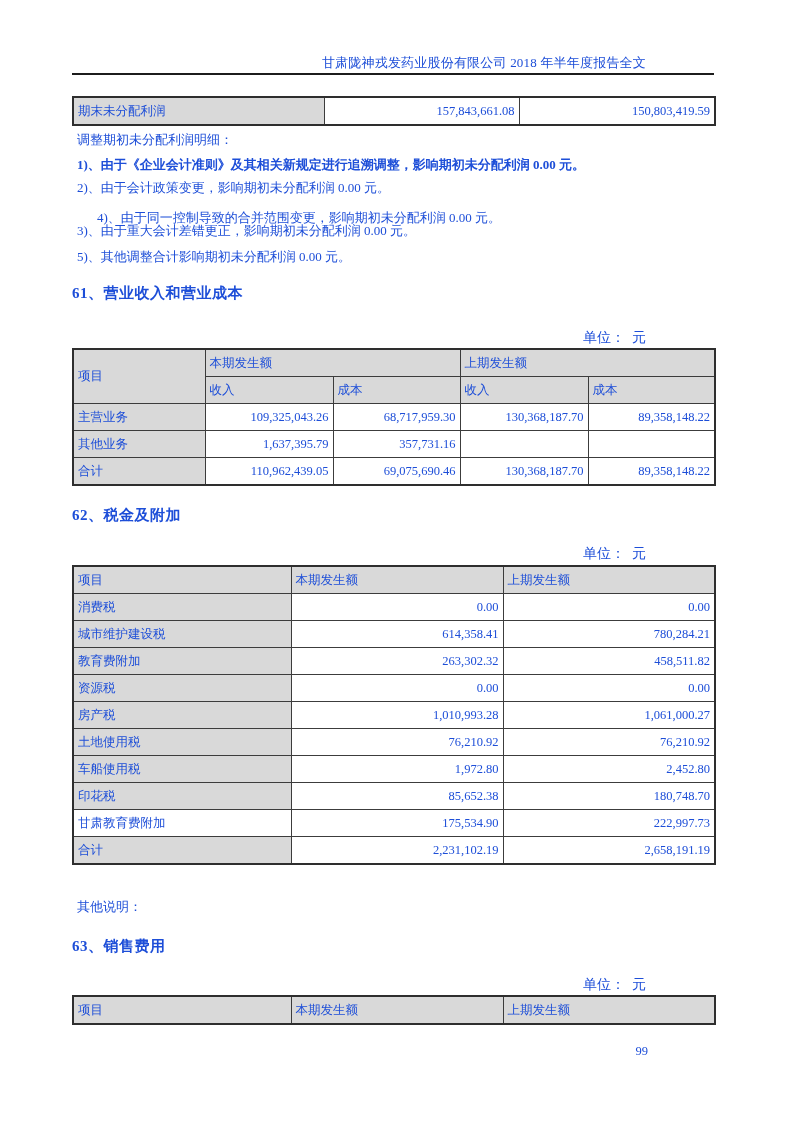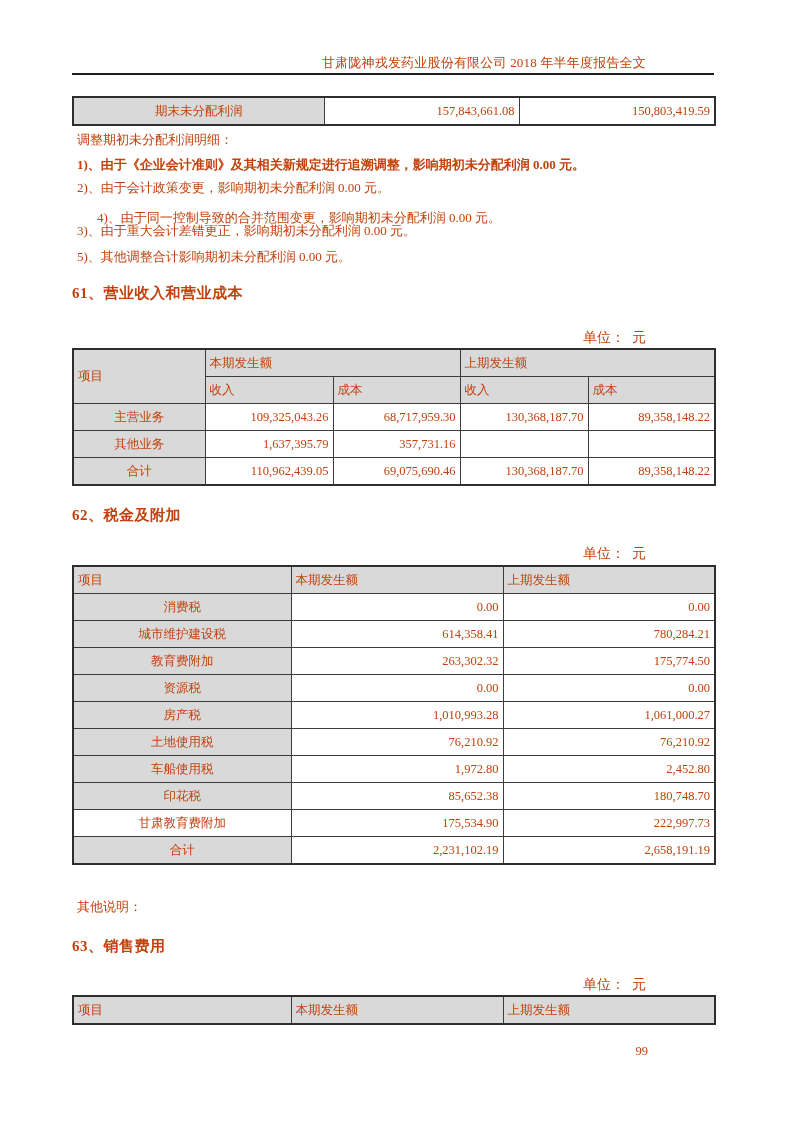--- a/index.html
+++ b/index.html
@@ -1,38 +1,38 @@
 <!DOCTYPE html>
 <html><head>
 <meta charset="utf-8">
 <style>
   html,body{margin:0;padding:0;background:#ffffff;}
   .page{
     position:relative;width:724px;height:1122px;background:#fff;
-    font-family:"Liberation Serif","DejaVu Serif",serif;color:#c2410c;
+    font-family:"Liberation Serif","DejaVu Serif",serif;color:#1d4ed8;
     overflow:hidden;
   }
   .abs{position:absolute;}
   .hdr-title{top:54px;right:78px;font-size:13px;letter-spacing:.2px;}
   .hdr-rule{top:73px;left:72px;width:642px;height:2px;background:#1c1c1c;}
   .body-text{font-size:13px;}
   .sec-heading{font-size:15px;font-weight:bold;letter-spacing:.5px;}
   .unit{font-size:14px;white-space:pre;}
   .pagenum{font-size:12.5px;}
   table.tbl{
     border-collapse:collapse;table-layout:fixed;width:642px;
     border:2px solid #2e2e2e;
   }
   table.tbl td{
     border:1px solid #3c3c3c;height:26px;padding:0 4px;
     font-size:12.5px;vertical-align:middle;overflow:hidden;white-space:nowrap;
   }
   .shade{background:#d9d9d9;}
   .ctr{text-align:left;}
-  .lbl{text-align:center;}
+  .lbl{text-align:left;}
   .num{text-align:right;}
 </style>
 </head>
 <body>
 
 <div class="page">
 
   <div class="abs hdr-title">甘肃陇神戎发药业股份有限公司 2018 年半年度报告全文</div>
   <div class="abs hdr-rule"></div>
 
@@ -126,21 +126,21 @@
         <td class="num">0.00</td>
       </tr>
       <tr>
         <td class="shade lbl">城市维护建设税</td>
         <td class="num">614,358.41</td>
         <td class="num">780,284.21</td>
       </tr>
       <tr>
         <td class="shade lbl">教育费附加</td>
         <td class="num">263,302.32</td>
-        <td class="num">175,774.50</td>
+        <td class="num">458,511.82</td>
       </tr>
       <tr>
         <td class="shade lbl">资源税</td>
         <td class="num">0.00</td>
         <td class="num">0.00</td>
       </tr>
       <tr>
         <td class="shade lbl">房产税</td>
         <td class="num">1,010,993.28</td>
         <td class="num">1,061,000.27</td>

